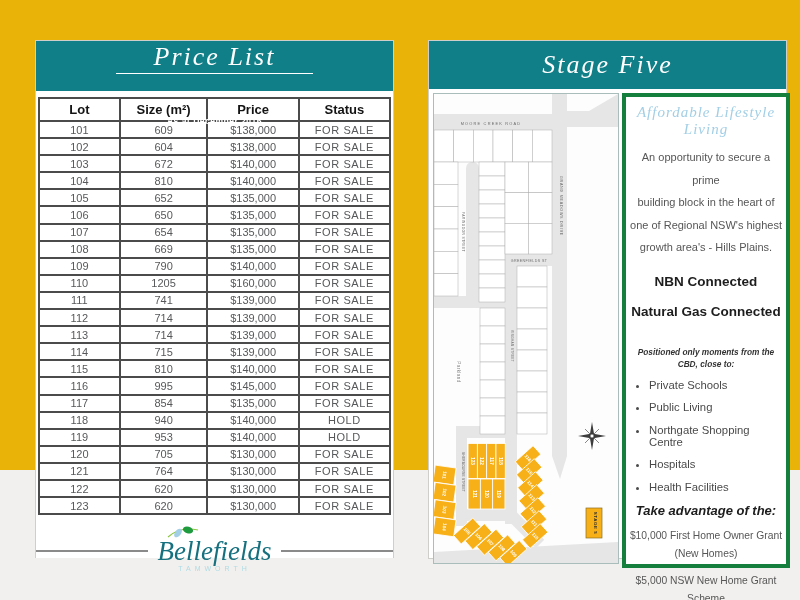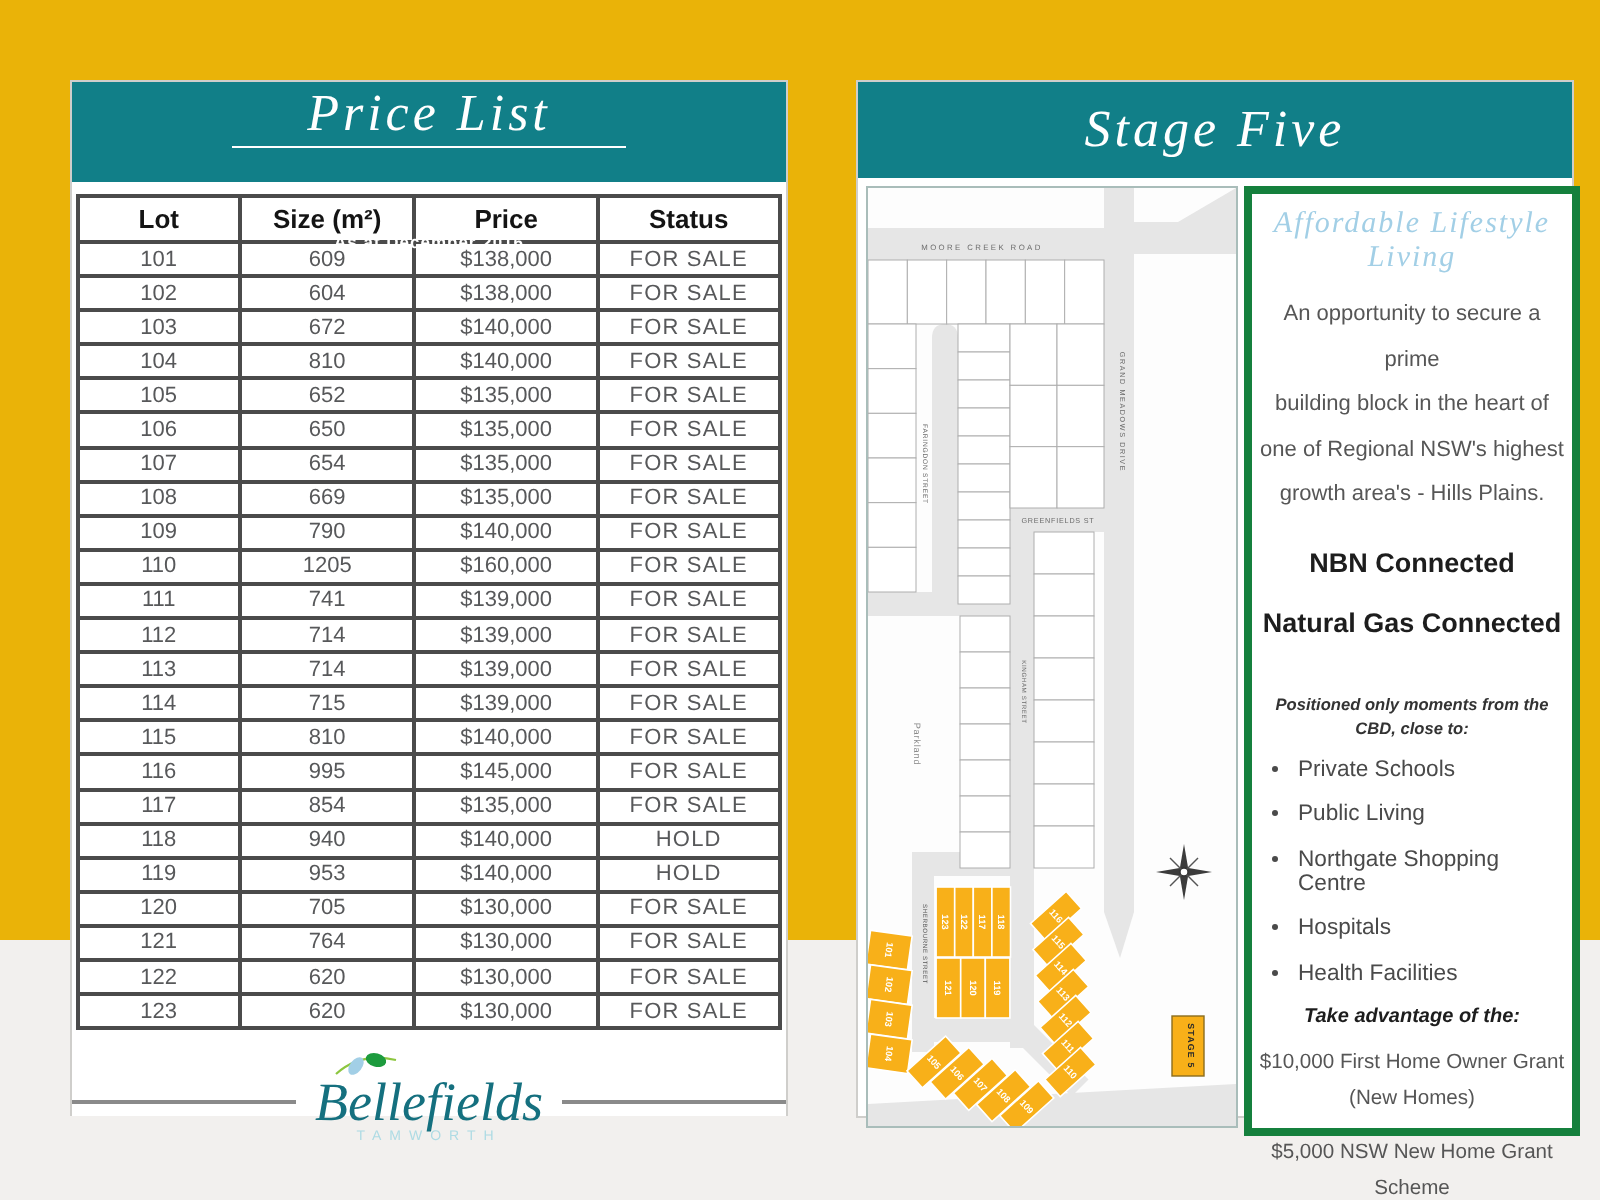--- a/index.html
+++ b/index.html
@@ -32,21 +32,21 @@
   .logo-sub{font-size:7px;letter-spacing:4px;color:#aedbe4;margin-top:-1px;}
 
   .map-box{position:absolute;left:4px;top:52px;width:184px;height:469px;border:1px solid #a9bdba;background:#fdfdfd;}
   .info-box{position:absolute;left:193px;top:52px;width:158px;height:467px;border:4px solid #15803d;background:#fff;padding:0 1px;}
   .affordable{font-family:cursive;font-style:italic;font-size:15px;color:#a2cfe6;text-align:center;margin-top:7px;letter-spacing:1px;}
   .intro{font-size:11px;color:#565656;text-align:center;line-height:2.05;margin-top:8px;white-space:pre-line;}
   .feature{font-size:13.5px;font-weight:bold;color:#1d1d1d;text-align:center;margin-top:15px;}
   .positioned{font-size:8.3px;font-weight:bold;font-style:italic;color:#333;text-align:center;margin-top:27px;line-height:1.5;padding:0 8px;}
   ul.bullets{margin:8px 0 0 0;padding-left:22px;}
   ul.bullets li{font-size:11.3px;color:#4a4a4a;margin-bottom:10.5px;}
-  .advantage{font-size:10px;font-weight:bold;font-style:italic;color:#1d1d1d;text-align:center;margin-top:8px;}
+  .advantage{font-size:13px;font-weight:bold;font-style:italic;color:#1d1d1d;text-align:center;margin-top:8px;}
   .grant{font-size:10.3px;color:#565656;text-align:center;line-height:1.75;margin-top:9px;white-space:pre-line;}
 </style>
 </head>
 <body>
 
 <div class="page">
 
   <div class="panel panel-left">
     <div class="banner banner-left">
       <div class="banner-title">Price List</div>

